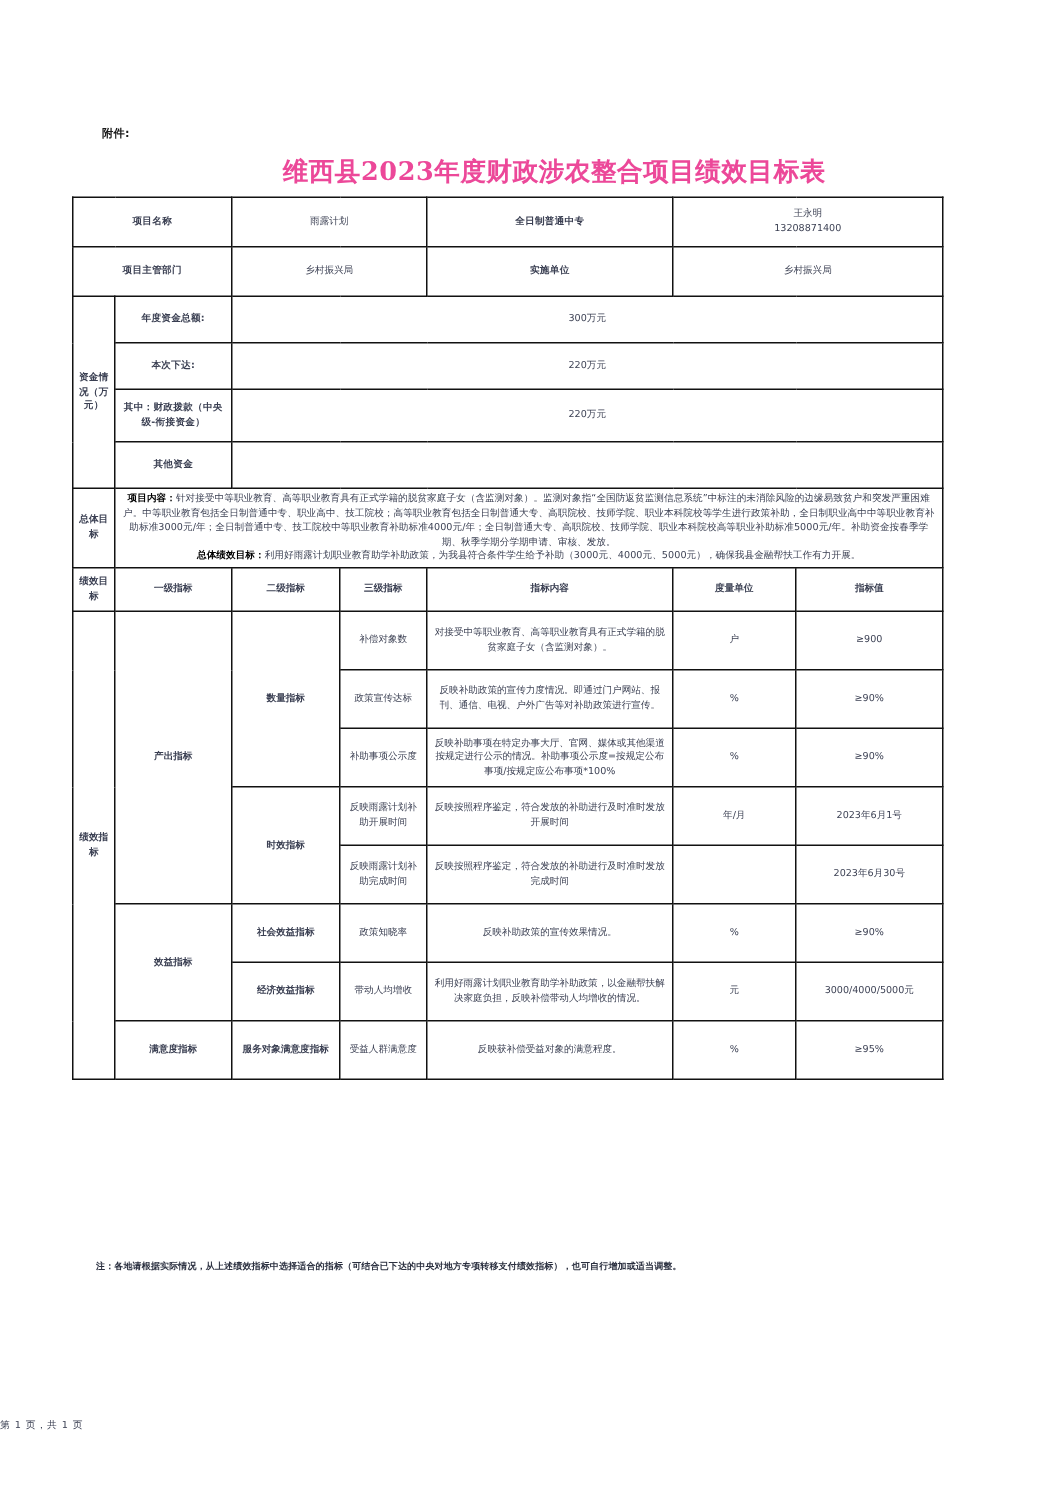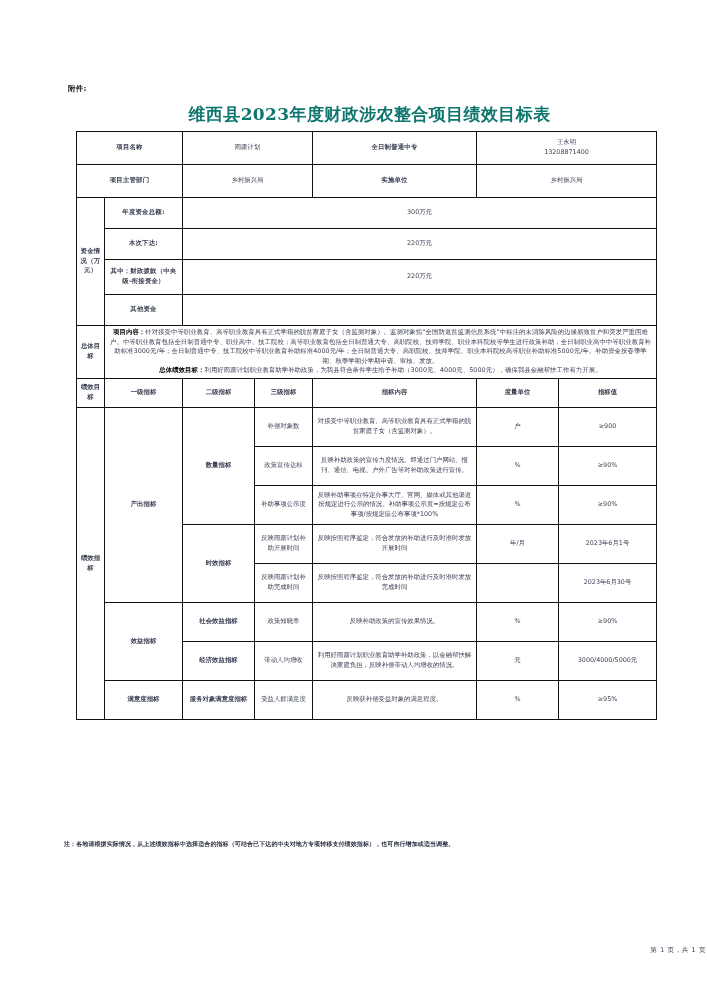--- a/index.html
+++ b/index.html
@@ -34,26 +34,26 @@
   .doc-title {
     position: absolute;
     left: 0;
     right: 0;
     top: 103px;
     text-align: center;
     font-family: "DejaVu Serif", "Liberation Serif", serif;
     font-size: 17px;
     font-weight: bold;
     letter-spacing: 0.4px;
-    color: #0f766e;
+    color: #ec4899;
     padding-left: 33px;
   }
   table.main {
     position: absolute;
-    left: 76px;
+    left: 48px;
     top: 131px;
     width: 580px;
     border-collapse: collapse;
     table-layout: fixed;
     border-radius: 30px;
   }
   table.main td {
     border: 1px solid #111;
     padding: 2px 3px;
     vertical-align: middle;
@@ -132,21 +132,21 @@
     font-size: 6px;
     font-weight: bold;
     color: #2b3040;
     letter-spacing: 0.1px;
   }
   .footer {
     position: absolute;
     left: 0;
     right: 0;
     top: 946px;
-    text-align: right;
+    text-align: left;
     font-size: 6.5px;
     color: #3a3f52;
     letter-spacing: 0.6px;
   }
 </style>
 </head>
 <body>
 
 <div class="page">
 

